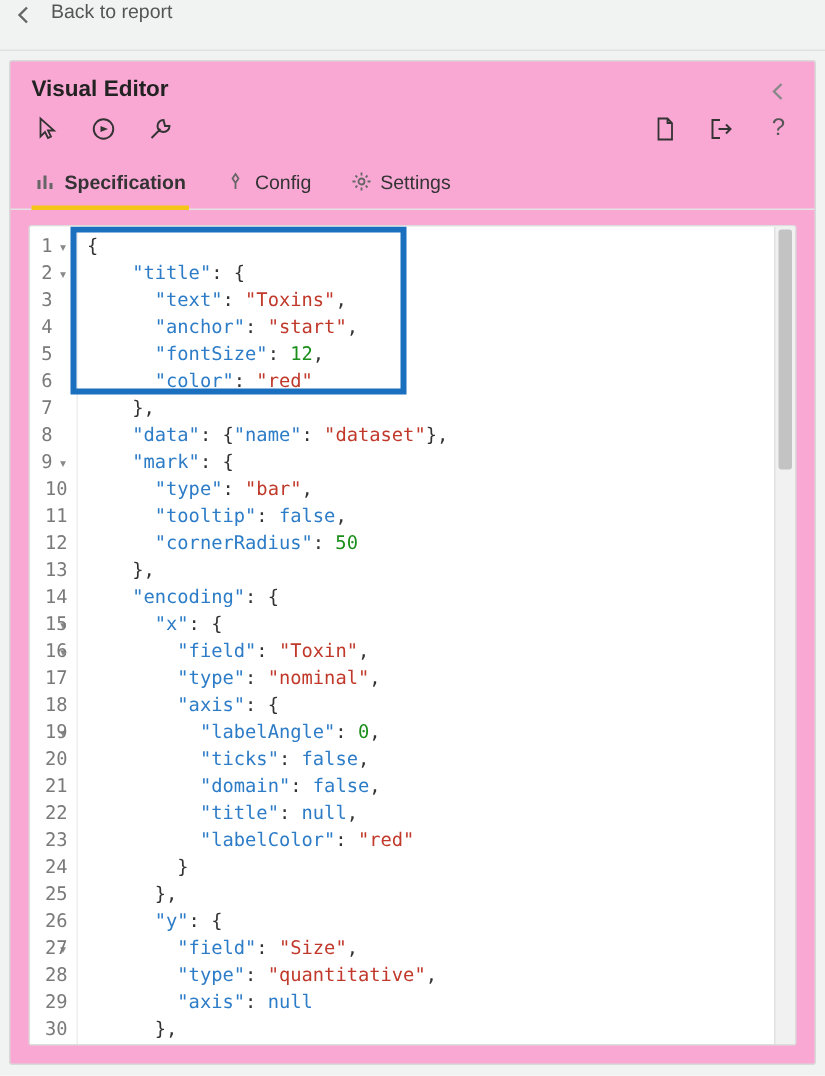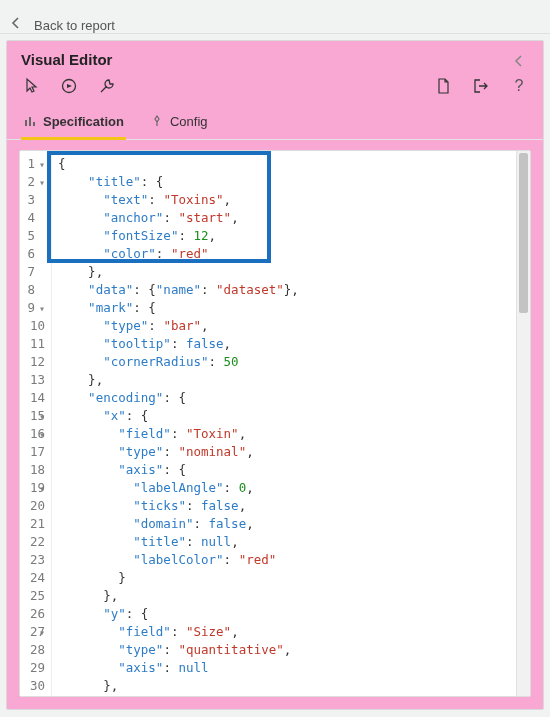--- a/index.html
+++ b/index.html
@@ -1,17 +1,17 @@
 <!DOCTYPE html>
 <html><head>
 <meta charset="utf-8">
 <style>
   html,body{margin:0;padding:0;font-family:"Segoe UI",Arial,sans-serif;background:#f1f2f2;color:#222;font-size:13px;width:550px;height:717px;overflow:hidden;box-sizing:border-box}
   *{box-sizing:border-box}
-  .topbar{height:34px;display:flex;align-items:flex-end;padding:0 6px;border-bottom:1px solid #e0e0e0}
+  .topbar{height:34px;display:flex;align-items:flex-start;padding:0 6px;border-bottom:1px solid #e0e0e0}
   .back-chev{width:18px;display:inline-flex;justify-content:center;color:#555}
   .back-txt{color:#555;margin-left:8px}
   .pane{border:1px solid #d9d9d9;border-radius:2px;margin:6px;background:#f9a8d4;display:flex;flex-direction:column;height:670px;position:relative}
   .pane-title{font-size:15px;font-weight:600;padding:10px 14px 4px 14px}
   .collapse-chev{position:absolute;top:10px;right:14px;color:#888}
   .toolbar-row{display:flex;align-items:center;justify-content:space-between;padding:4px 14px 6px 14px}
   .tool-left,.tool-right{display:flex;gap:18px;align-items:center}
   .icon-btn{width:20px;height:20px;display:inline-flex;align-items:center;justify-content:center;color:#333;cursor:pointer}
   .tabs{display:flex;gap:22px;padding:6px 14px 0 14px;border-bottom:1px solid #e3e3e3}
   .tab{display:flex;align-items:flex-start;gap:6px;padding:6px 2px 8px 2px;color:#333;cursor:pointer;font-size:13px}
@@ -97,20 +97,29 @@
       <span>Specification</span>
     </div>
     <div class="tab">
       <span class="tab-ico">
         <svg width="14" height="14" viewBox="0 0 14 14">
             <path d="M7 2 L9 5 L7 8 L5 5 Z M7 8 V12" stroke="#666" stroke-width="1.2" fill="none"></path>
           </svg>
       </span>
       <span>Config</span>
     </div>
+    <div class="tab">
+      <span class="tab-ico">
+        <svg width="14" height="14" viewBox="0 0 14 14">
+            <circle cx="7" cy="7" r="2" fill="none" stroke="#666" stroke-width="1.2"></circle>
+            <path d="M7 1 V3 M7 11 V13 M1 7 H3 M11 7 H13 M3 3 L4.2 4.2 M9.8 9.8 L11 11 M11 3 L9.8 4.2 M4.2 9.8 L3 11" stroke="#666" stroke-width="1.2"></path>
+          </svg>
+      </span>
+      <span>Settings</span>
+    </div>
   </div>
 
   <div class="editor-wrap">
     <div class="gutter" id="gutter">
         <div class="line">1<span class="fold">▾</span></div>
         <div class="line">2<span class="fold">▾</span></div>
         <div class="line">3<span class="fold"></span></div>
         <div class="line">4<span class="fold"></span></div>
         <div class="line">5<span class="fold"></span></div>
         <div class="line">6<span class="fold"></span></div>

